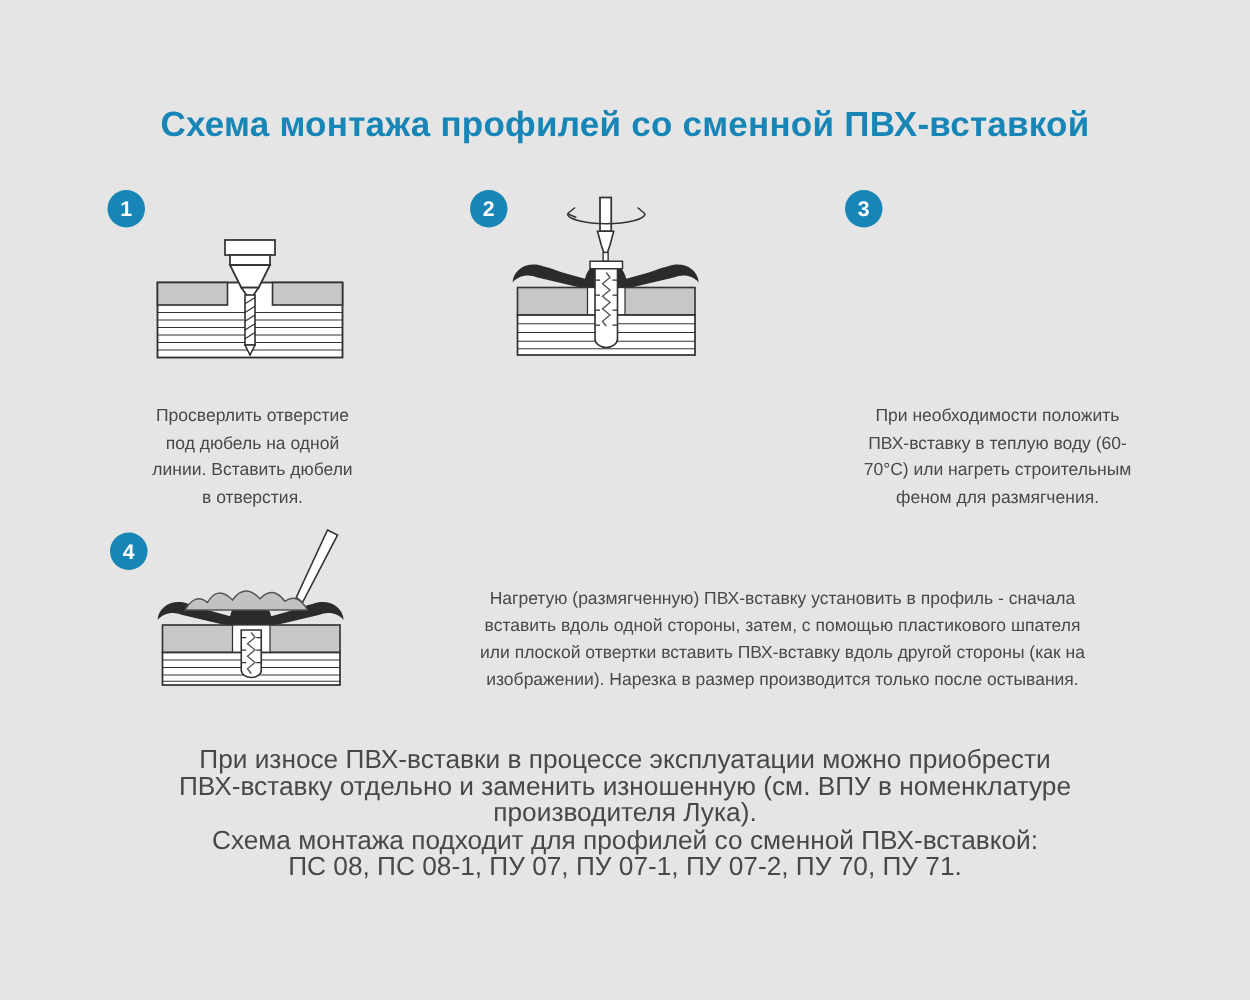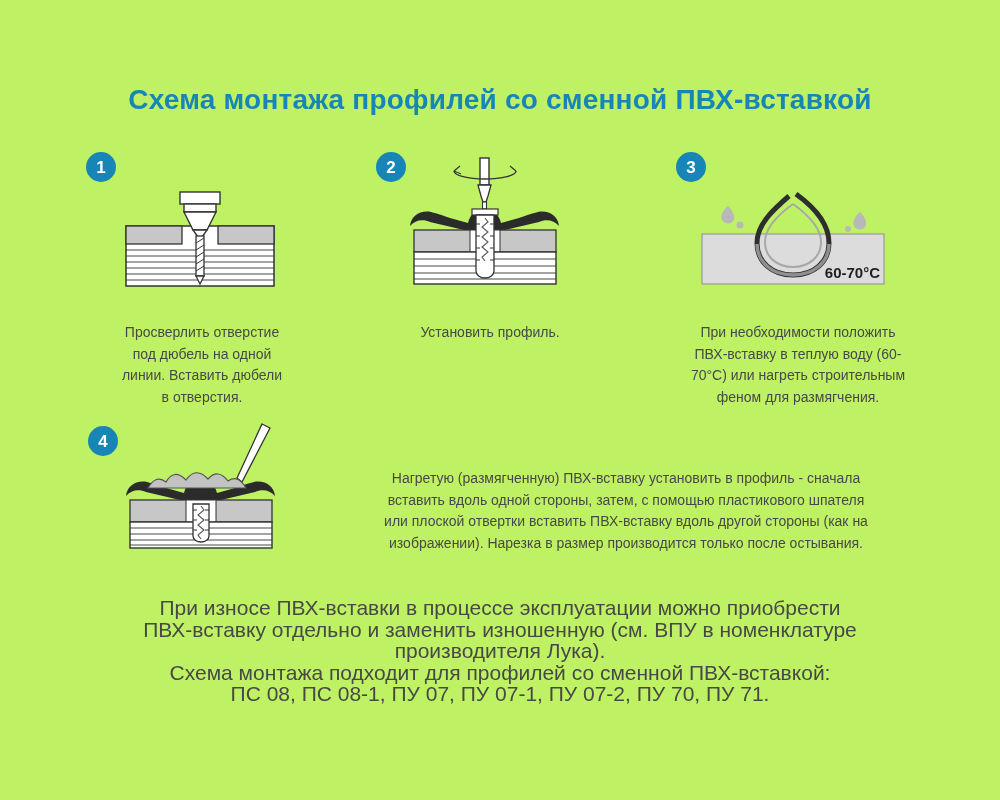--- a/index.html
+++ b/index.html
@@ -1,17 +1,17 @@
 <!DOCTYPE html>
 <html><head>
 <meta charset="utf-8">
 <style>
   html,body{margin:0;padding:0;background:#fbfbfb;}
   .page{
-    position:relative;width:1000px;height:800px;background:#bef264;
+    position:relative;width:1000px;height:800px;background:#e5e5e5;
     font-family:"Liberation Sans", sans-serif;color:#444;overflow:hidden;
   }
   .title{
     position:absolute;top:84px;left:0;width:1000px;text-align:center;
     font-size:28px;font-weight:bold;color:#1786b6;letter-spacing:.2px;
   }
   .badge{
     position:absolute;width:30px;height:30px;border-radius:50%;
     background:#1786b6;color:#fff;font-size:17px;font-weight:bold;
     display:flex;align-items:center;justify-content:center;line-height:1;
@@ -98,43 +98,22 @@
       </g>
 
       <g>
         <rect x="68" y="51" width="26" height="6" fill="#fff" stroke="#333" stroke-width="1.2"></rect>
         <path d="M72,57 h18 v56 a9,7 0 0 1 -18,0 Z" fill="#fff" stroke="#333" stroke-width="1.3"></path>
         <path d="M72,66 h4 M86,66 h4 M72,78 h4 M86,78 h4 M72,90 h4 M86,90 h4 M72,102 h4 M86,102 h4" stroke="#333" stroke-width="1"></path>
         <path d="M81,60 l3,4 l-6,5 l6,5 l-6,5 l6,5 l-6,5 l6,5 l-6,5 l3,4" fill="none" stroke="#555" stroke-width="1.1"></path>
       </g>
     </svg>
   </div>
-  <div class="caption" style="left:370px;top:322px;width:240px;">Установить профиль.</div>
 
   <div class="badge" style="left:676px;top:152px;">3</div>
-  <div class="illus" style="left:688px;top:186px;">
-    <svg width="210" height="102" viewBox="0 0 210 102">
-      <rect x="14" y="48" width="182" height="50" fill="#dcdcdc" stroke="#9a9a9a" stroke-width="1.2"></rect>
-
-      <g fill="#b8b8b8">
-        <path d="M40,20 C45,25 48,31 45,35 C42,39 36,38 34,34 C32,30 35,24 40,20 Z"></path>
-        <circle cx="52" cy="39" r="3.5"></circle>
-        <path d="M172,26 C177,31 180,37 177,41 C174,45 168,44 166,40 C164,36 167,30 172,26 Z"></path>
-        <circle cx="160" cy="43" r="3"></circle>
-      </g>
-
-      <g fill="none">
-        <path d="M108,8 C126,21 141,37 141,57 C141,76 126,89 105,89" stroke="#2e2e2e" stroke-width="5"></path>
-        <path d="M101,10 C86,23 69,38 69,57 C69,76 84,89 105,89" stroke="#2e2e2e" stroke-width="5"></path>
-        <path d="M69,58 C69,76 84,89 105,89 C126,89 141,76 141,58" stroke="#8f8f8f" stroke-width="3.5"></path>
-        <path d="M105,18 C119,28 133,42 133,56 C133,71 121,81 105,81 C89,81 77,71 77,56 C77,42 91,28 105,18" stroke="#a8a8a8" stroke-width="2"></path>
-      </g>
-      <text x="192" y="92" text-anchor="end" font-size="15" font-weight="bold" fill="#1f1f1f">60-70°C</text>
-    </svg>
-  </div>
   <div class="caption" style="left:650px;top:322px;width:296px;">При необходимости положить
 ПВХ-вставку в теплую воду (60-
 70°С) или нагреть строительным
 феном для размягчения.</div>
 
   <div class="badge" style="left:88px;top:426px;">4</div>
   <div class="illus" style="left:112px;top:424px;">
     <svg width="180" height="126" viewBox="0 0 180 126">
 
       <polygon points="150,0 158,4 130,58 125,54" fill="#fff" stroke="#333" stroke-width="1.3"></polygon>

